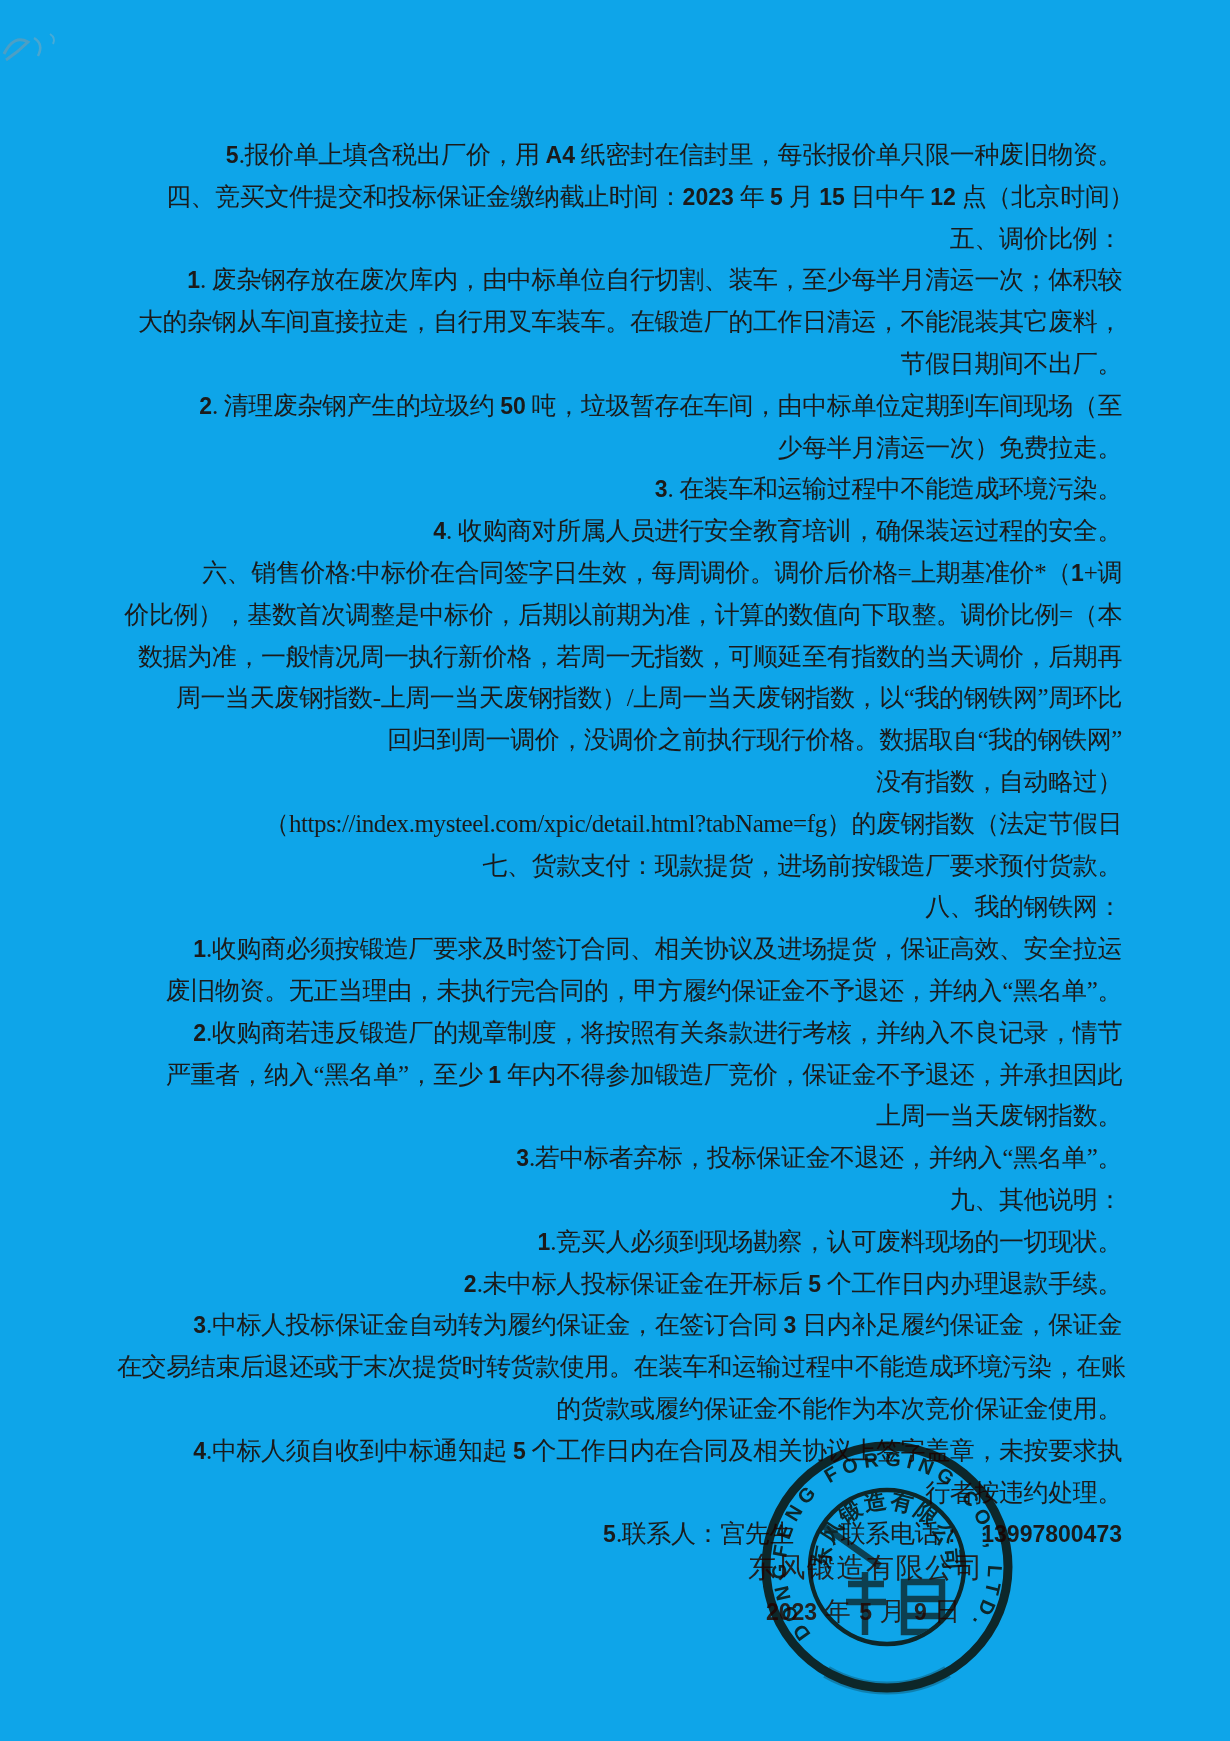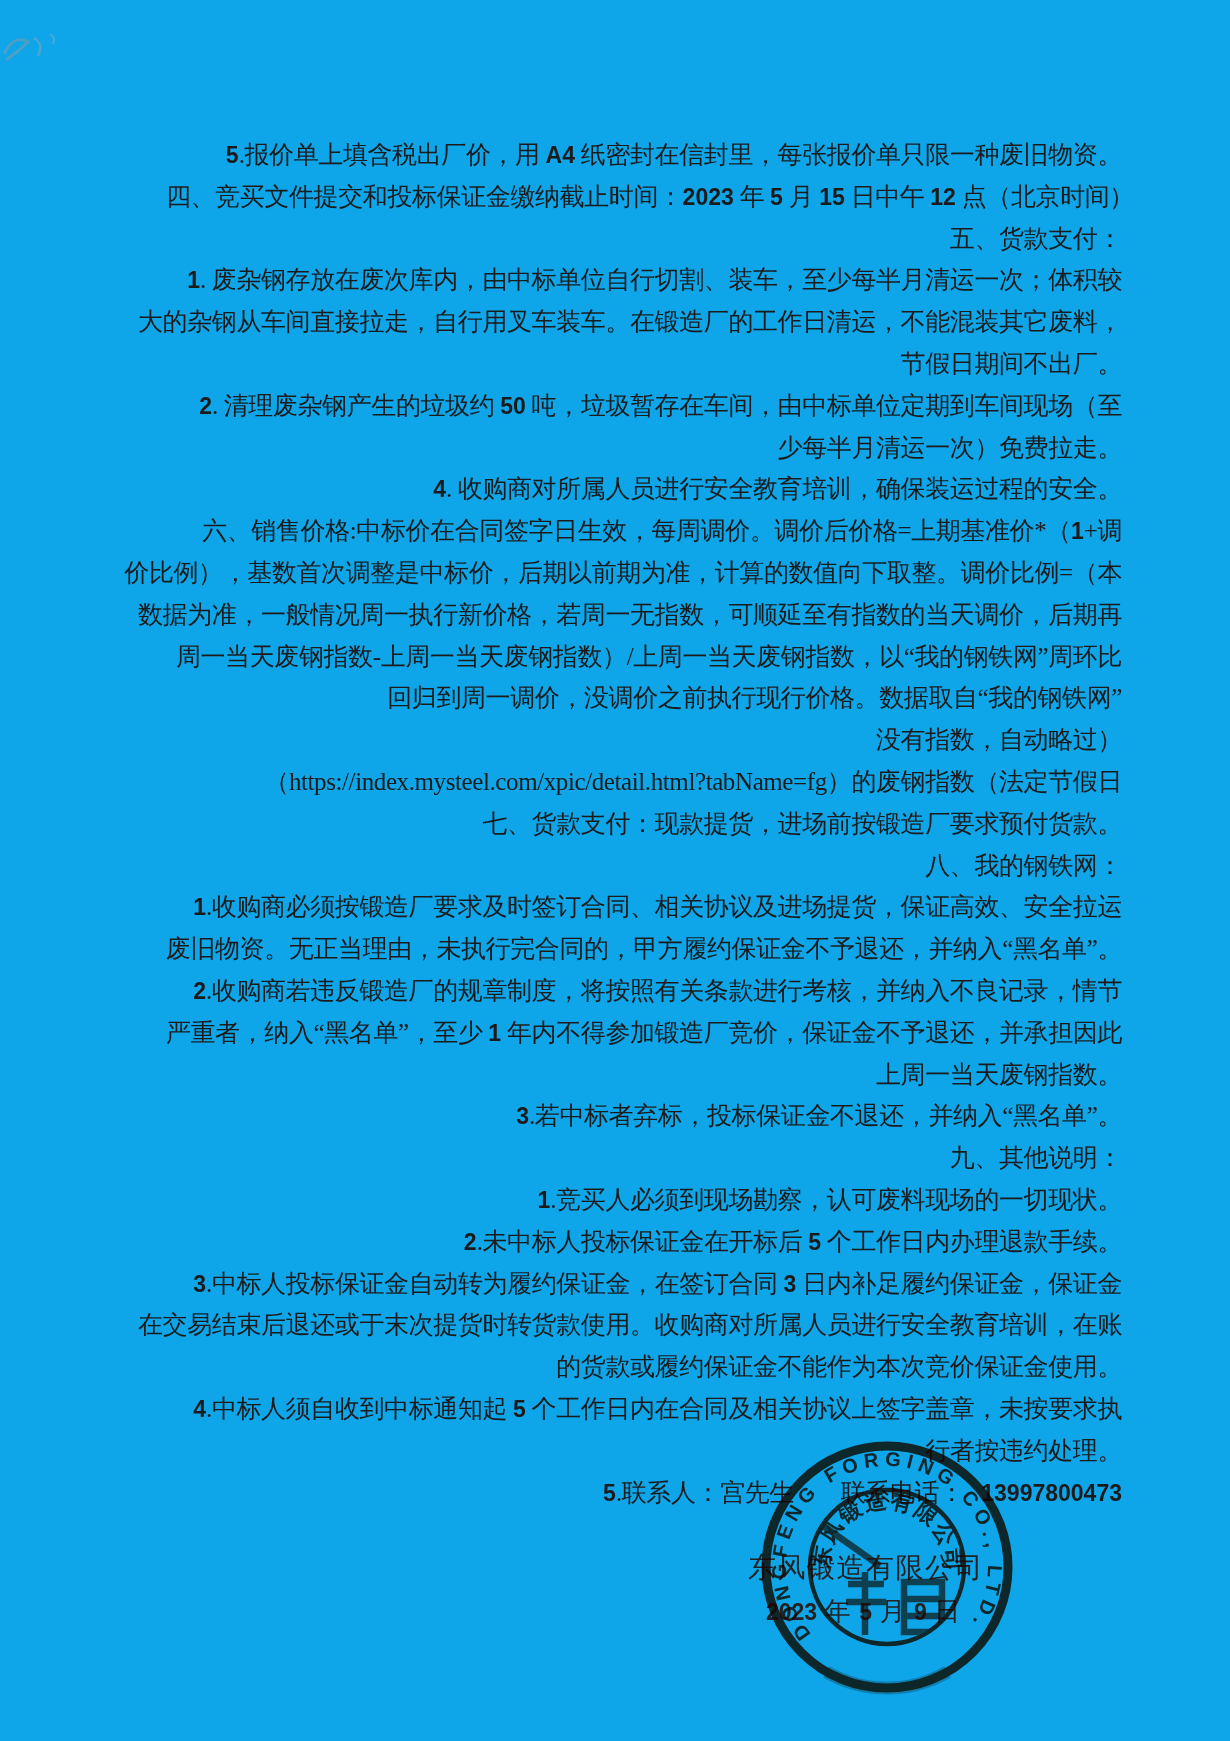--- a/index.html
+++ b/index.html
@@ -70,47 +70,48 @@
 
   <svg class="smudge" viewBox="0 0 90 80">
     <path d="M4 46 Q14 26 28 34 Q18 44 6 52" fill="none" stroke="#9a9a9a" stroke-width="3" opacity="0.45"></path>
     <path d="M34 30 Q44 36 38 48" fill="none" stroke="#a8a8a8" stroke-width="2.5" opacity="0.4"></path>
     <path d="M50 26 q6 4 3 10" fill="none" stroke="#b5b5b5" stroke-width="2" opacity="0.35"></path>
   </svg>
 
   <div class="textblock" id="textblock">
       <div class="line ind"><b class="d">5</b>.报价单上填含税出厂价，用 <b class="d">A4</b> 纸密封在信封里，每张报价单只限一种废旧物资。</div>
       <div class="line ind">四、竞买文件提交和投标保证金缴纳截止时间：<b class="d">2023</b> 年 <b class="d">5</b> 月 <b class="d">15</b> 日中午 <b class="d">12</b> 点（北京时间）</div>
-      <div class="line ind">五、货款支付：</div>
+      <div class="line ind">五、调价比例：</div>
       <div class="line ind"><b class="d">1</b>. 废杂钢存放在废次库内，由中标单位自行切割、装车，至少每半月清运一次；体积较</div>
       <div class="line">大的杂钢从车间直接拉走，自行用叉车装车。在锻造厂的工作日清运，不能混装其它废料，</div>
       <div class="line">节假日期间不出厂。</div>
       <div class="line ind"><b class="d">2</b>. 清理废杂钢产生的垃圾约 <b class="d">50</b> 吨，垃圾暂存在车间，由中标单位定期到车间现场（至</div>
       <div class="line">少每半月清运一次）免费拉走。</div>
+      <div class="line ind"><b class="d">3</b>. 在装车和运输过程中不能造成环境污染。</div>
       <div class="line ind"><b class="d">4</b>. 收购商对所属人员进行安全教育培训，确保装运过程的安全。</div>
       <div class="line ind">六、销售价格:中标价在合同签字日生效，每周调价。调价后价格=上期基准价*（<b class="d">1</b>+调</div>
       <div class="line">价比例），基数首次调整是中标价，后期以前期为准，计算的数值向下取整。调价比例=（本</div>
       <div class="line">数据为准，一般情况周一执行新价格，若周一无指数，可顺延至有指数的当天调价，后期再</div>
       <div class="line">周一当天废钢指数-上周一当天废钢指数）/上周一当天废钢指数，以“我的钢铁网”周环比</div>
       <div class="line">回归到周一调价，没调价之前执行现行价格。数据取自“我的钢铁网”</div>
       <div class="line">没有指数，自动略过）</div>
       <div class="line">（https://index.mysteel.com/xpic/detail.html?tabName=fg）的废钢指数（法定节假日</div>
       <div class="line ind">七、货款支付：现款提货，进场前按锻造厂要求预付货款。</div>
       <div class="line ind">八、我的钢铁网：</div>
       <div class="line ind"><b class="d">1</b>.收购商必须按锻造厂要求及时签订合同、相关协议及进场提货，保证高效、安全拉运</div>
       <div class="line">废旧物资。无正当理由，未执行完合同的，甲方履约保证金不予退还，并纳入“黑名单”。</div>
       <div class="line ind"><b class="d">2</b>.收购商若违反锻造厂的规章制度，将按照有关条款进行考核，并纳入不良记录，情节</div>
       <div class="line">严重者，纳入“黑名单”，至少 <b class="d">1</b> 年内不得参加锻造厂竞价，保证金不予退还，并承担因此</div>
       <div class="line">上周一当天废钢指数。</div>
       <div class="line ind"><b class="d">3</b>.若中标者弃标，投标保证金不退还，并纳入“黑名单”。</div>
       <div class="line ind">九、其他说明：</div>
       <div class="line ind"><b class="d">1</b>.竞买人必须到现场勘察，认可废料现场的一切现状。</div>
       <div class="line ind"><b class="d">2</b>.未中标人投标保证金在开标后 <b class="d">5</b> 个工作日内办理退款手续。</div>
       <div class="line ind"><b class="d">3</b>.中标人投标保证金自动转为履约保证金，在签订合同 <b class="d">3</b> 日内补足履约保证金，保证金</div>
-      <div class="line">在交易结束后退还或于末次提货时转货款使用。收购商对所属人员进行安全教育培训，在账</div>
+      <div class="line">在交易结束后退还或于末次提货时转货款使用。在装车和运输过程中不能造成环境污染，在账</div>
       <div class="line">的货款或履约保证金不能作为本次竞价保证金使用。</div>
       <div class="line ind"><b class="d">4</b>.中标人须自收到中标通知起 <b class="d">5</b> 个工作日内在合同及相关协议上签字盖章，未按要求执</div>
       <div class="line">行者按违约处理。</div>
       <div class="line ind"><b class="d">5</b>.联系人：宫先生        联系电话：   <b class="d">13997800473</b></div>
     </div>
 
   <div class="sig-company">东风锻造有限公司</div>
   <div class="sig-date" id="sigdate"><b class="d">2023</b> 年 <b class="d">5</b> 月 <b class="d">9</b> 日</div>
 
   <svg class="stamp" viewBox="0 0 270 270">

